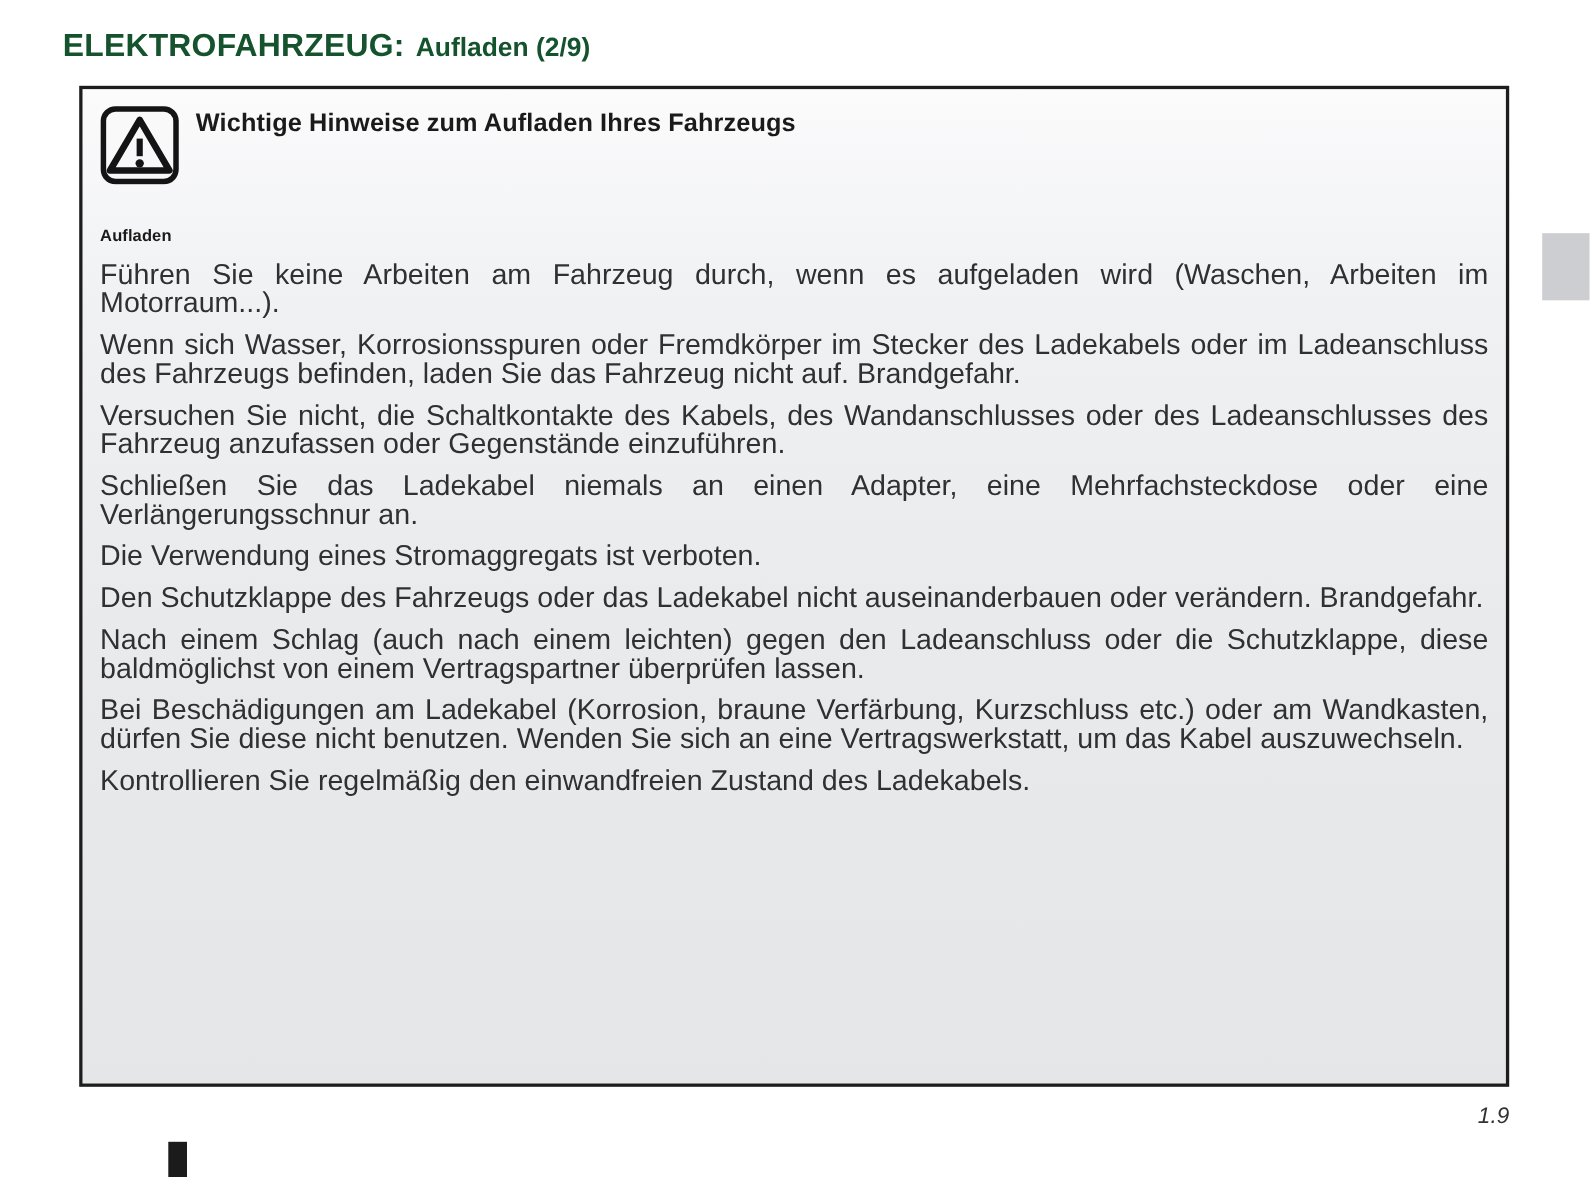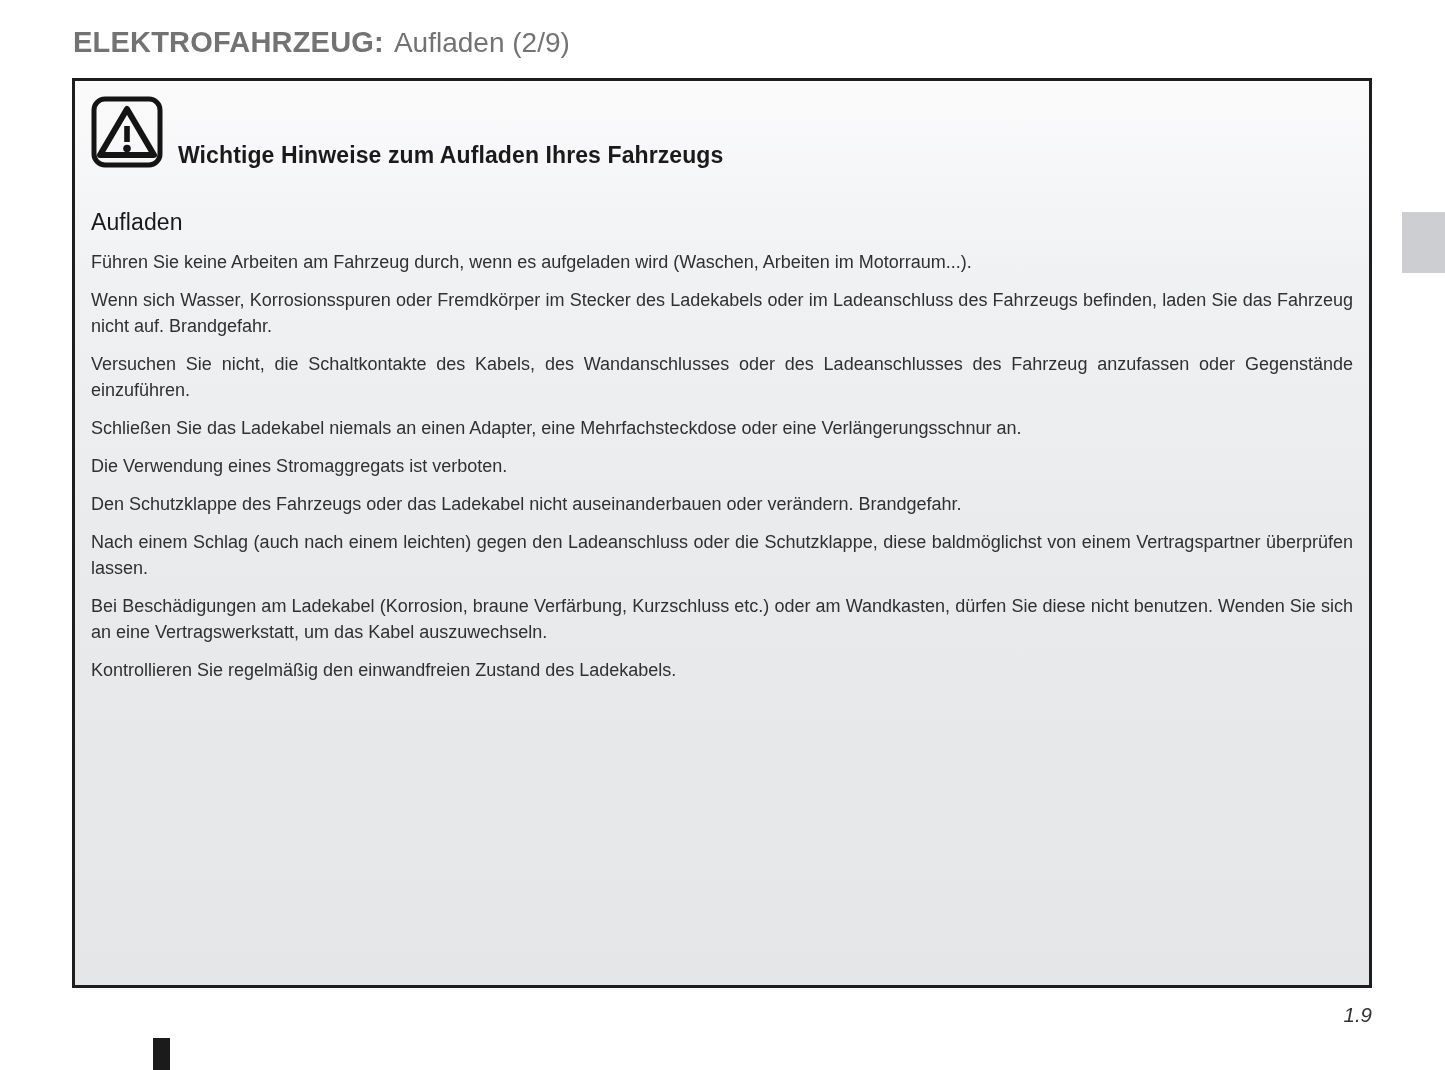--- a/index.html
+++ b/index.html
@@ -8,64 +8,64 @@
     width: 1445px; height: 1070px;
     position: relative;
     overflow: hidden;
     font-family: "Liberation Sans", sans-serif;
     color: #2e2e2e;
   }
 
   
   .page-title {
     position: absolute;
-    left: 73px; top: 26px;
+    left: 57px; top: 26px;
     display: flex;
     align-items: baseline;
     gap: 10px;
-    color: #737373;
+    color: #14532d;
     white-space: nowrap;
   }
   .page-title .t-main { font-size: 29px; font-weight: bold; letter-spacing: 0.2px; }
-  .page-title .t-sub  { font-size: 28px; font-weight: normal; }
+  .page-title .t-sub  { font-size: 24px; font-weight: bold; }
 
   
   .content-box {
     position: absolute;
     left: 72px; top: 78px;
     width: 1300px; height: 910px;
     border: 3px solid #1d1d1d;
     background: linear-gradient(to bottom, #fbfbfc 0%, #f0f1f3 22%, #e9eaec 55%, #e5e6e8 100%);
     padding: 15px 15px 0 16px;
   }
 
   
   .warn-row { display: flex; gap: 15px; align-items: flex-start; }
   .warn-icon { flex: 0 0 72px; width: 72px; height: 72px; display: block; }
   .warn-icon svg { display: block; width: 72px; height: 72px; }
-  .warn-text { padding-top: 2px; margin-top: 44px; }
+  .warn-text { padding-top: 2px; }
   .warn-heading {
     font-size: 23px; font-weight: bold; color: #1a1a1a;
     line-height: 27px; margin-bottom: 2px; letter-spacing: 0.1px;
   }
   .warn-body {
     font-size: 20px; line-height: 25px; color: #2b2b2b;
     text-align: justify; max-width: 1180px;
   }
   .warn-body strong { color: #1a1a1a; }
 
   
   .section-heading {
     margin-top: 38px;
-    font-size: 23px; font-weight: normal; color: #1a1a1a;
+    font-size: 15px; font-weight: bold; color: #1a1a1a;
     letter-spacing: 0.1px;
   }
   .body-para {
     margin-top: 12px;
-    font-size: 18px;
+    font-size: 26px;
     line-height: 26px;
     color: #303030;
     text-align: justify;
     padding-right: 1px;
   }
   .body-para:first-of-type { margin-top: 13px; }
 
   
   .side-tab {
     position: absolute;

